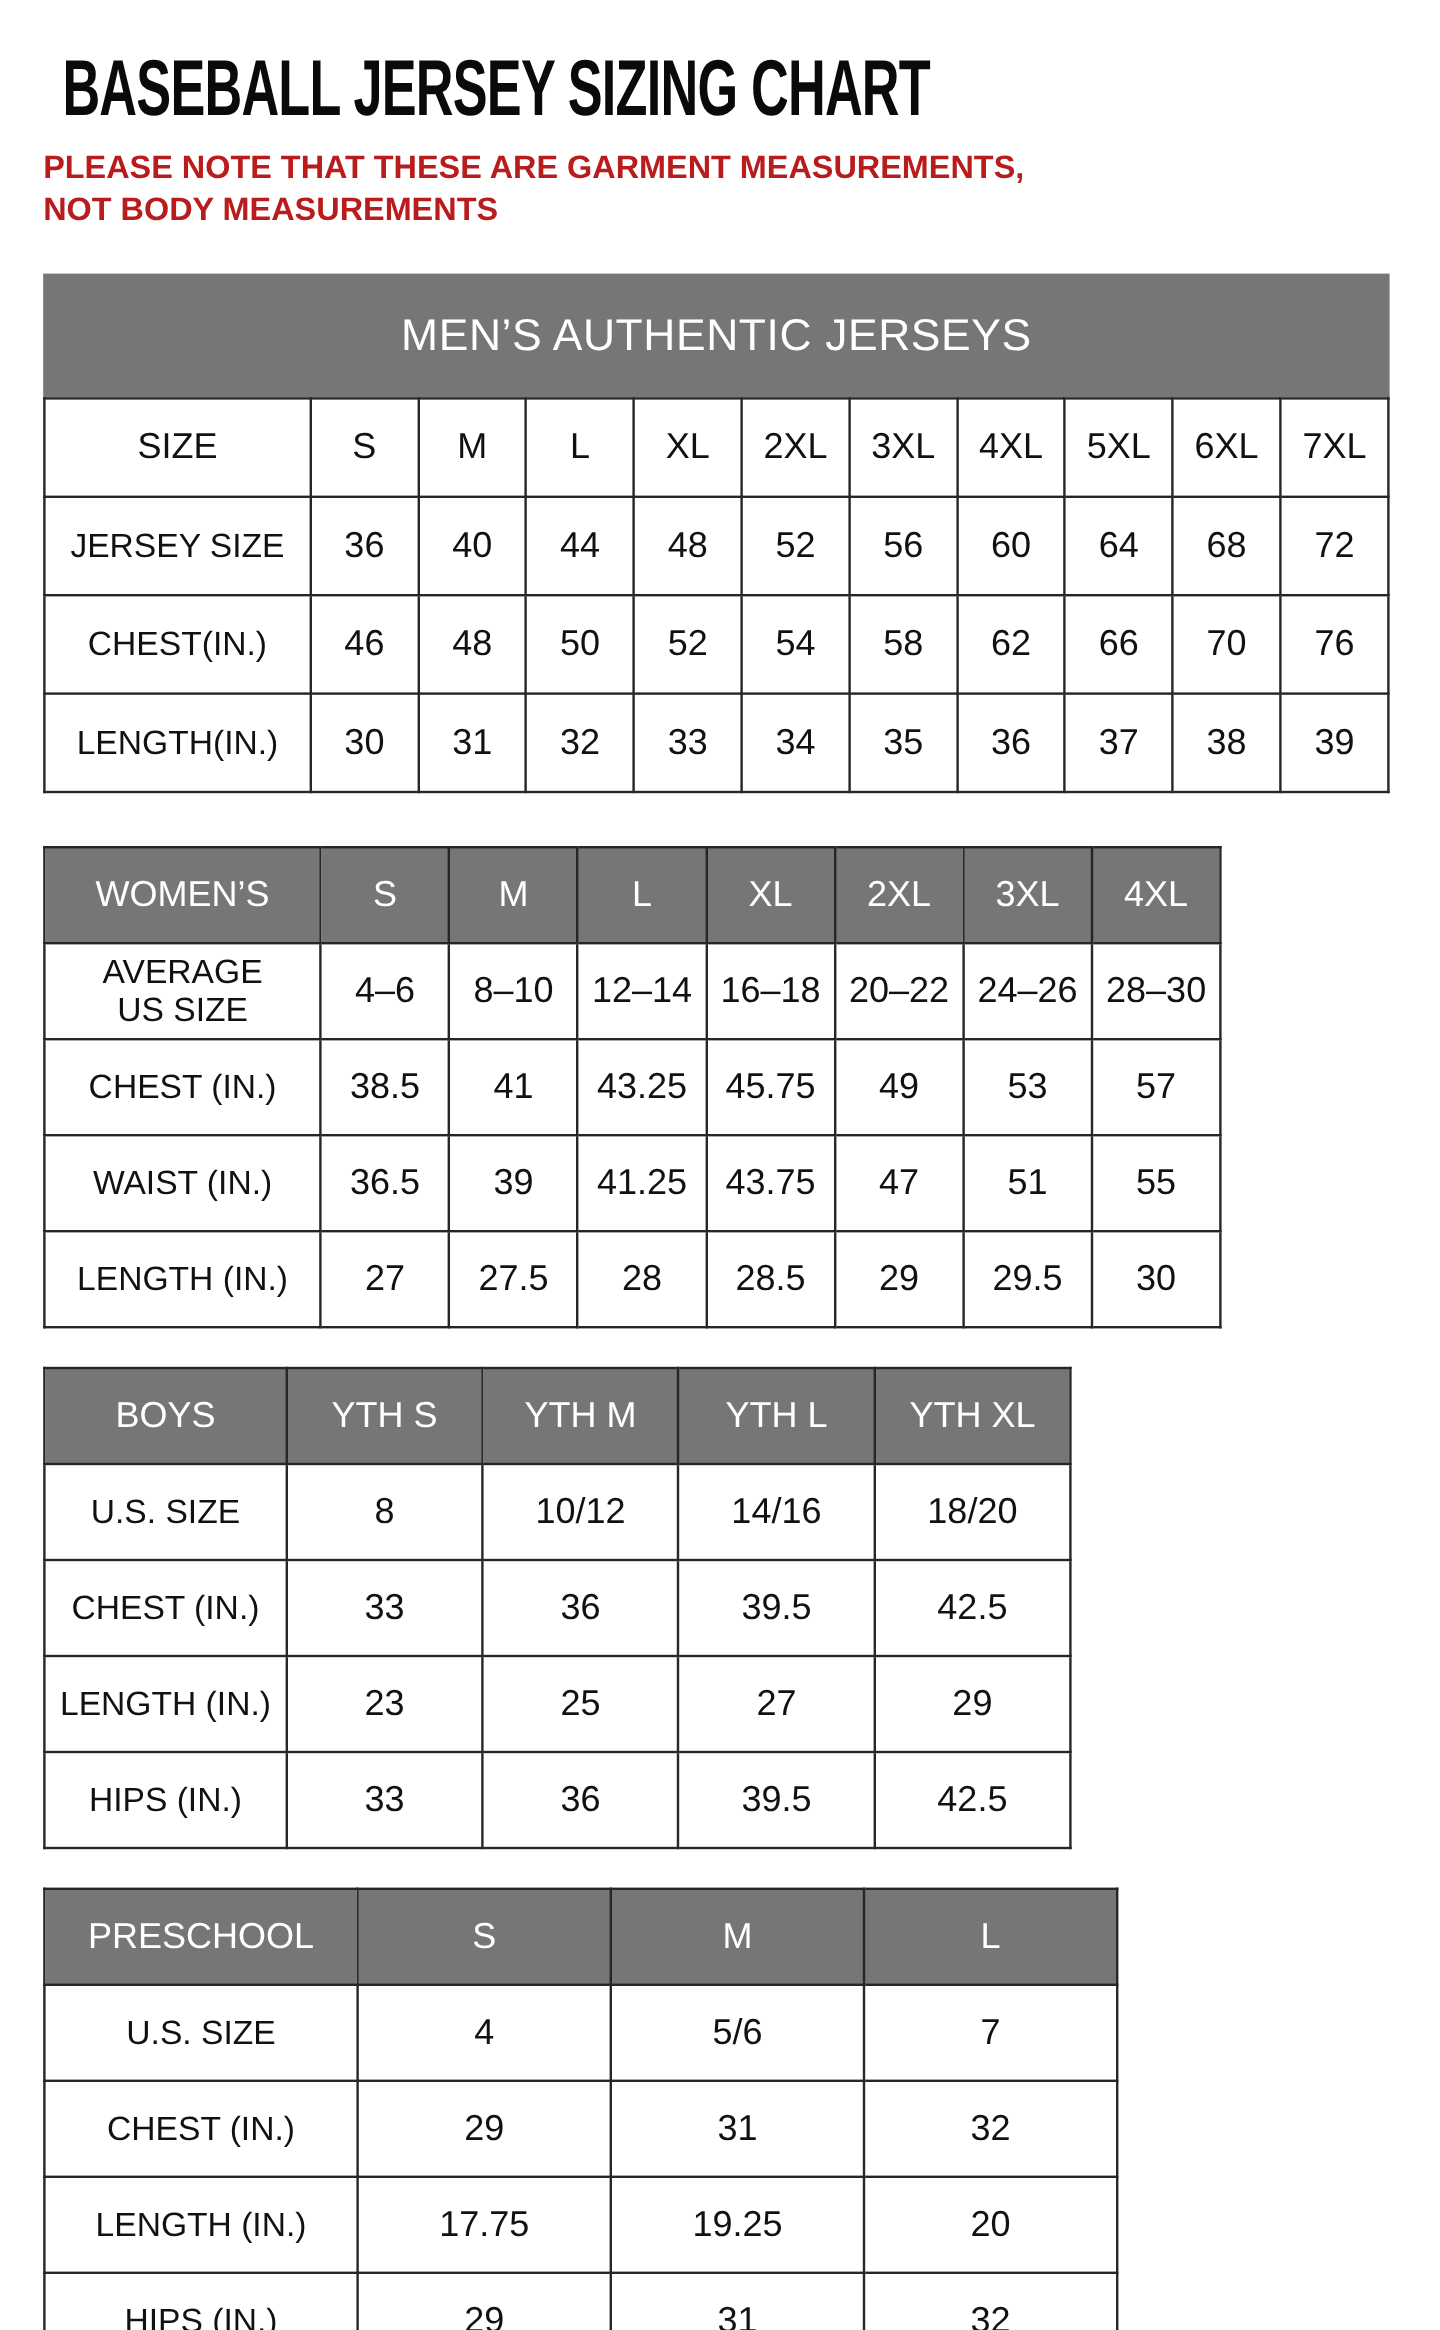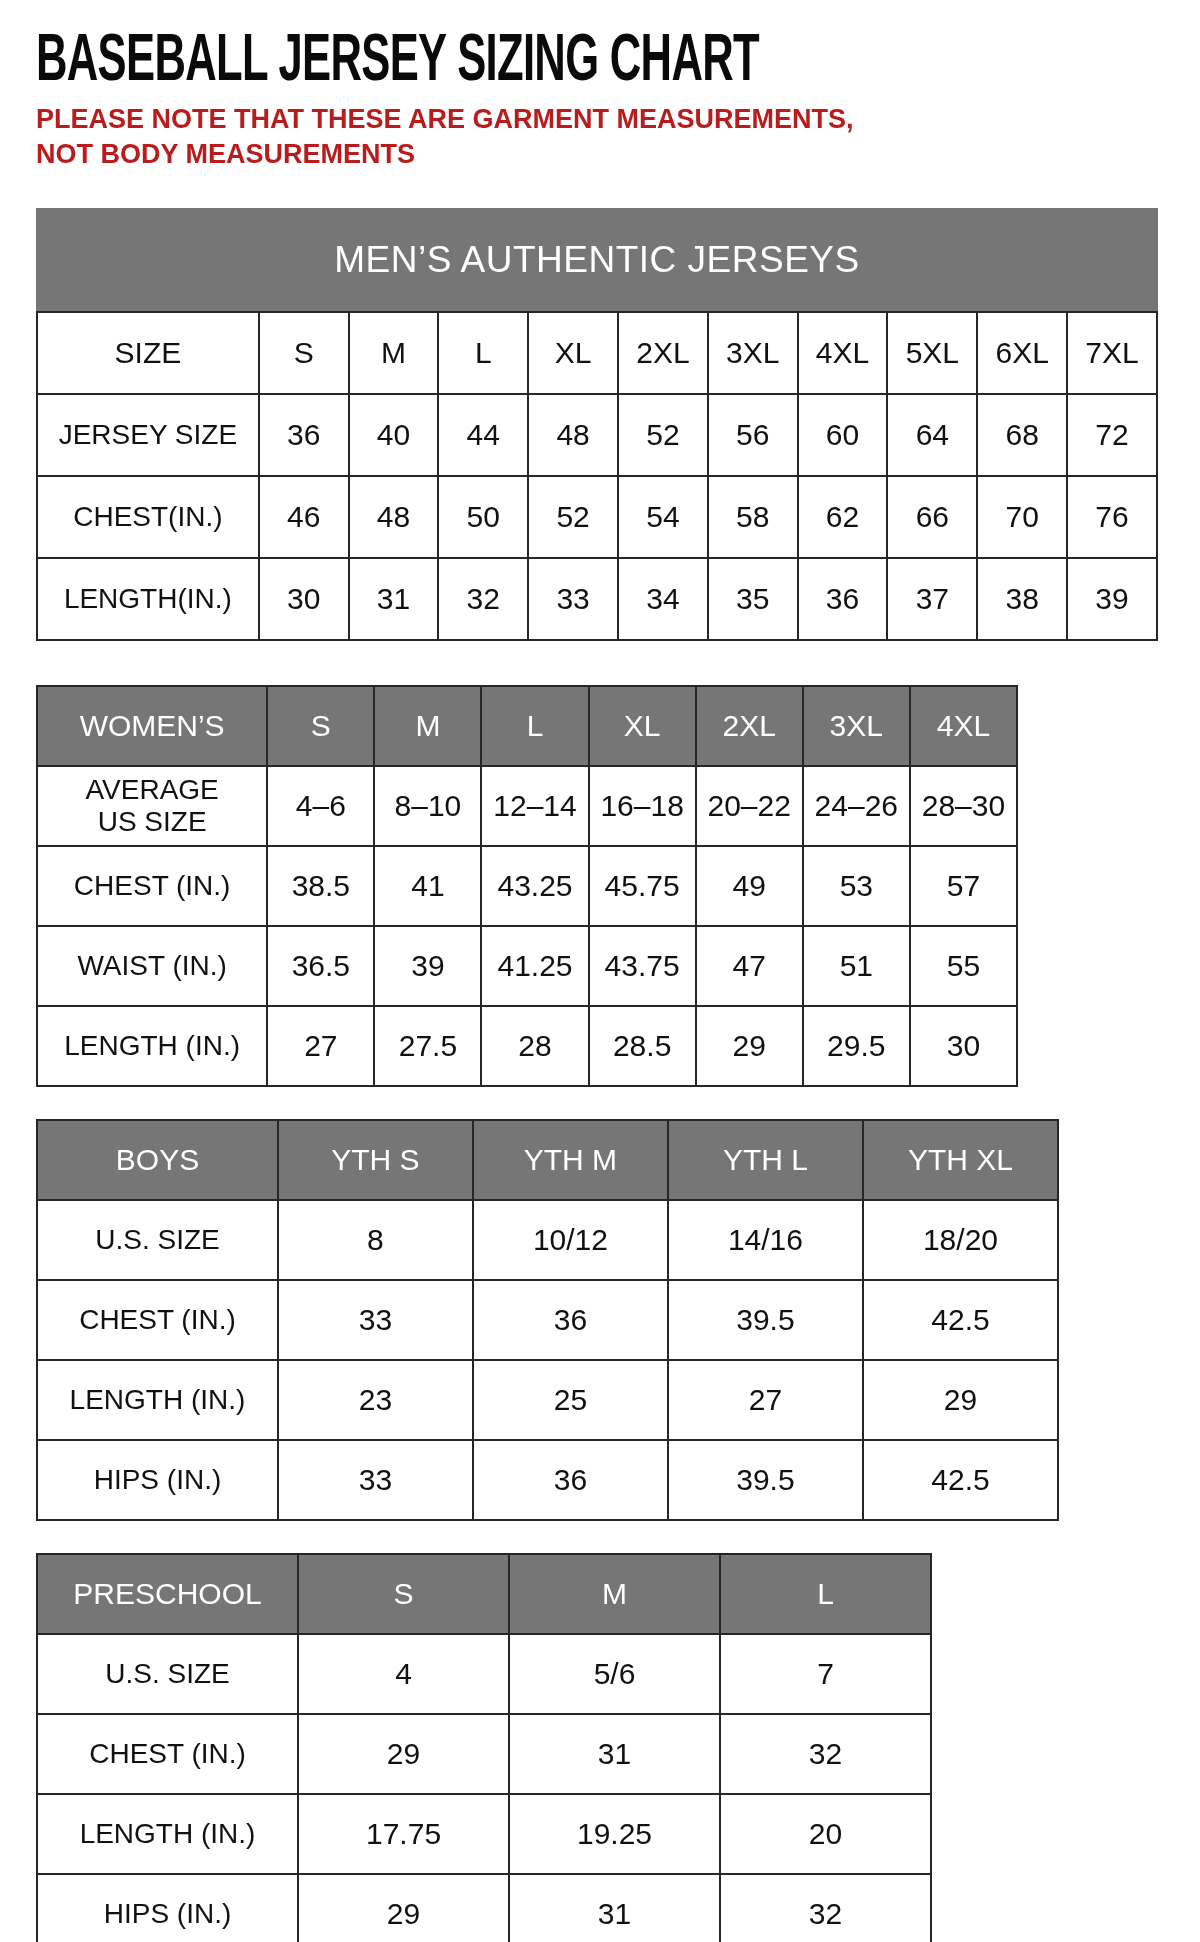--- a/index.html
+++ b/index.html
@@ -31,21 +31,21 @@
     background:#767676; color:#ffffff;
     height:103px; display:flex; align-items:center; justify-content:center;
     font-size:37px; letter-spacing:0.5px;
   }
   table{
     border-collapse:collapse; table-layout:fixed;
     background:#ffffff;
   }
   .t-mens{width:1122px;}
   .t-womens{width:982px;margin-top:44px;}
-  .t-boys{width:1023px;}
+  .t-boys{width:857px;}
   .t-preschool{width:896px;}
   th,td{
     border:2px solid #262626;
     text-align:center; vertical-align:middle;
     font-weight:normal;
     font-size:30px;
     height:78px;
     padding:0 4px;
     overflow:hidden;
   }
@@ -63,21 +63,21 @@
     text-align:center;
   }
   .t-mens col.c0{width:19.8%;}
   .t-womens col.c0{width:23.5%;}
   .t-boys col.c0{width:23.6%;}
   .t-preschool col.c0{width:29.2%;}
 </style>
 </head>
 <body>
 
-<h1 style="margin:0;"><span class="title">BASEBALL JERSEY SIZING CHART</span></h1>
+<h1 style="margin:16px;"><span class="title">BASEBALL JERSEY SIZING CHART</span></h1>
 
 <p class="note">PLEASE NOTE THAT THESE ARE GARMENT MEASUREMENTS, NOT BODY MEASUREMENTS</p>
 
 <div class="tablewrap first">
     <div class="banner t-mens">MEN’S AUTHENTIC JERSEYS</div>
     <table class="t-mens">
       <colgroup>
         <col class="c0">
         <col>
         <col>

